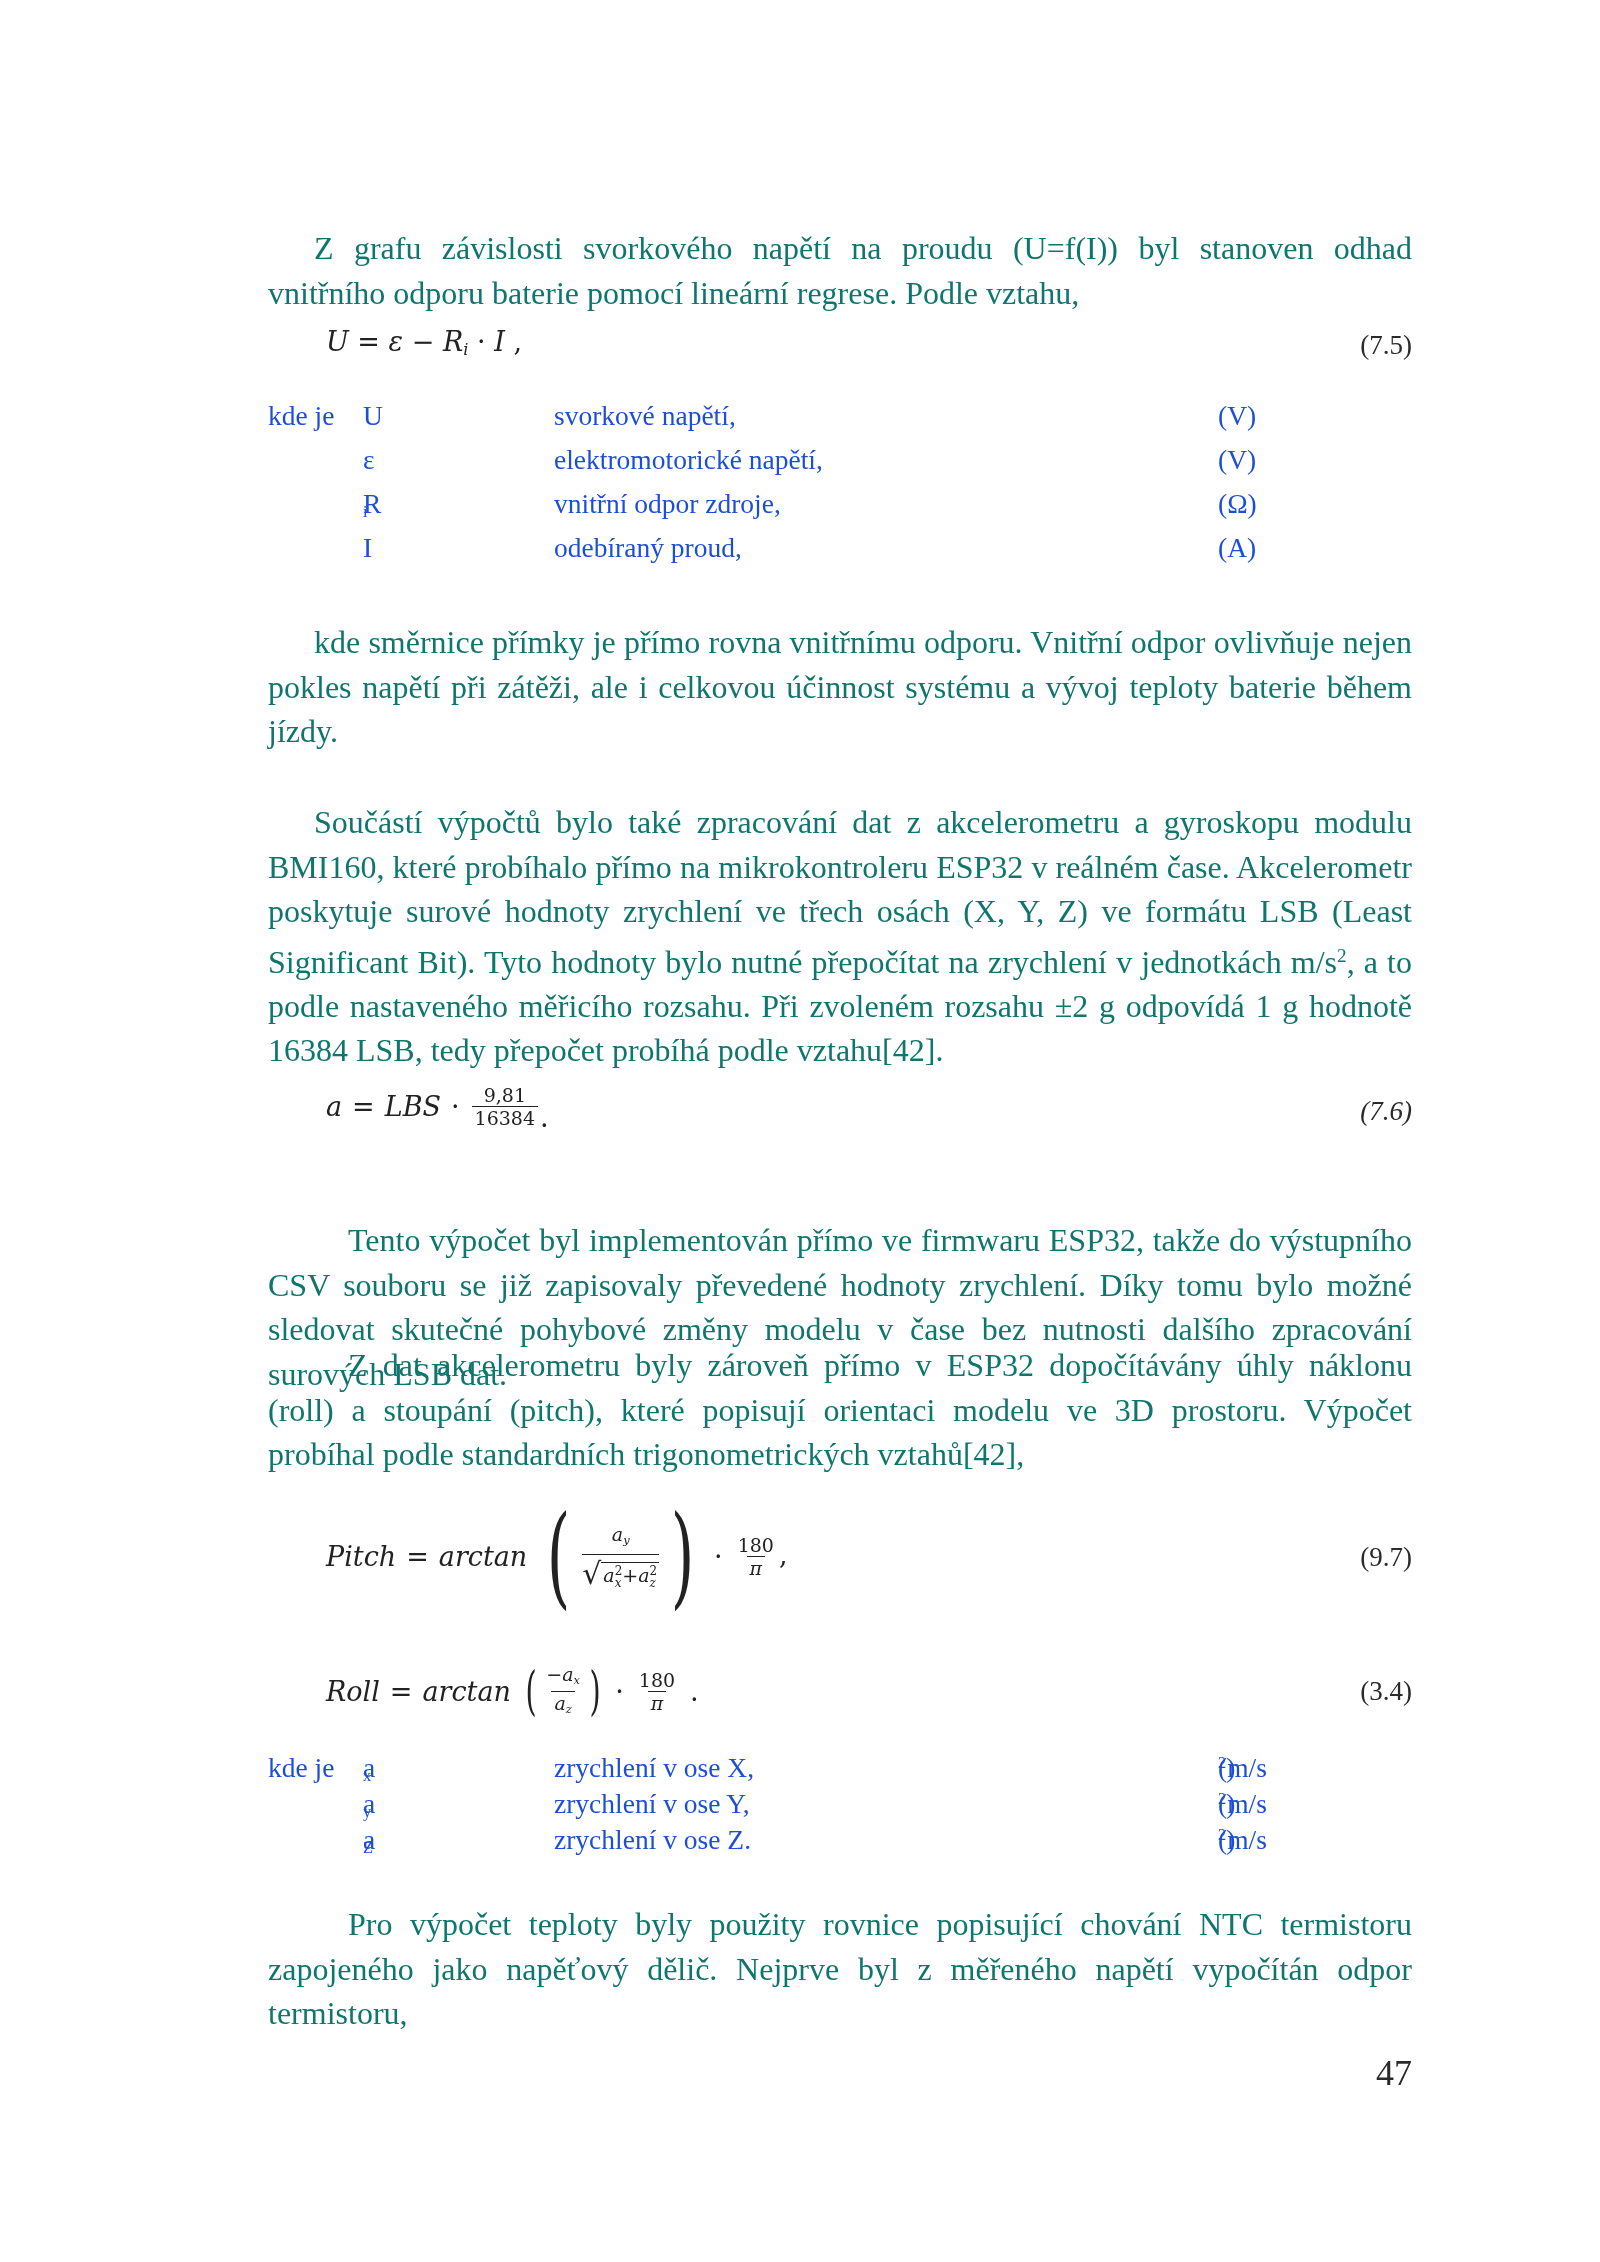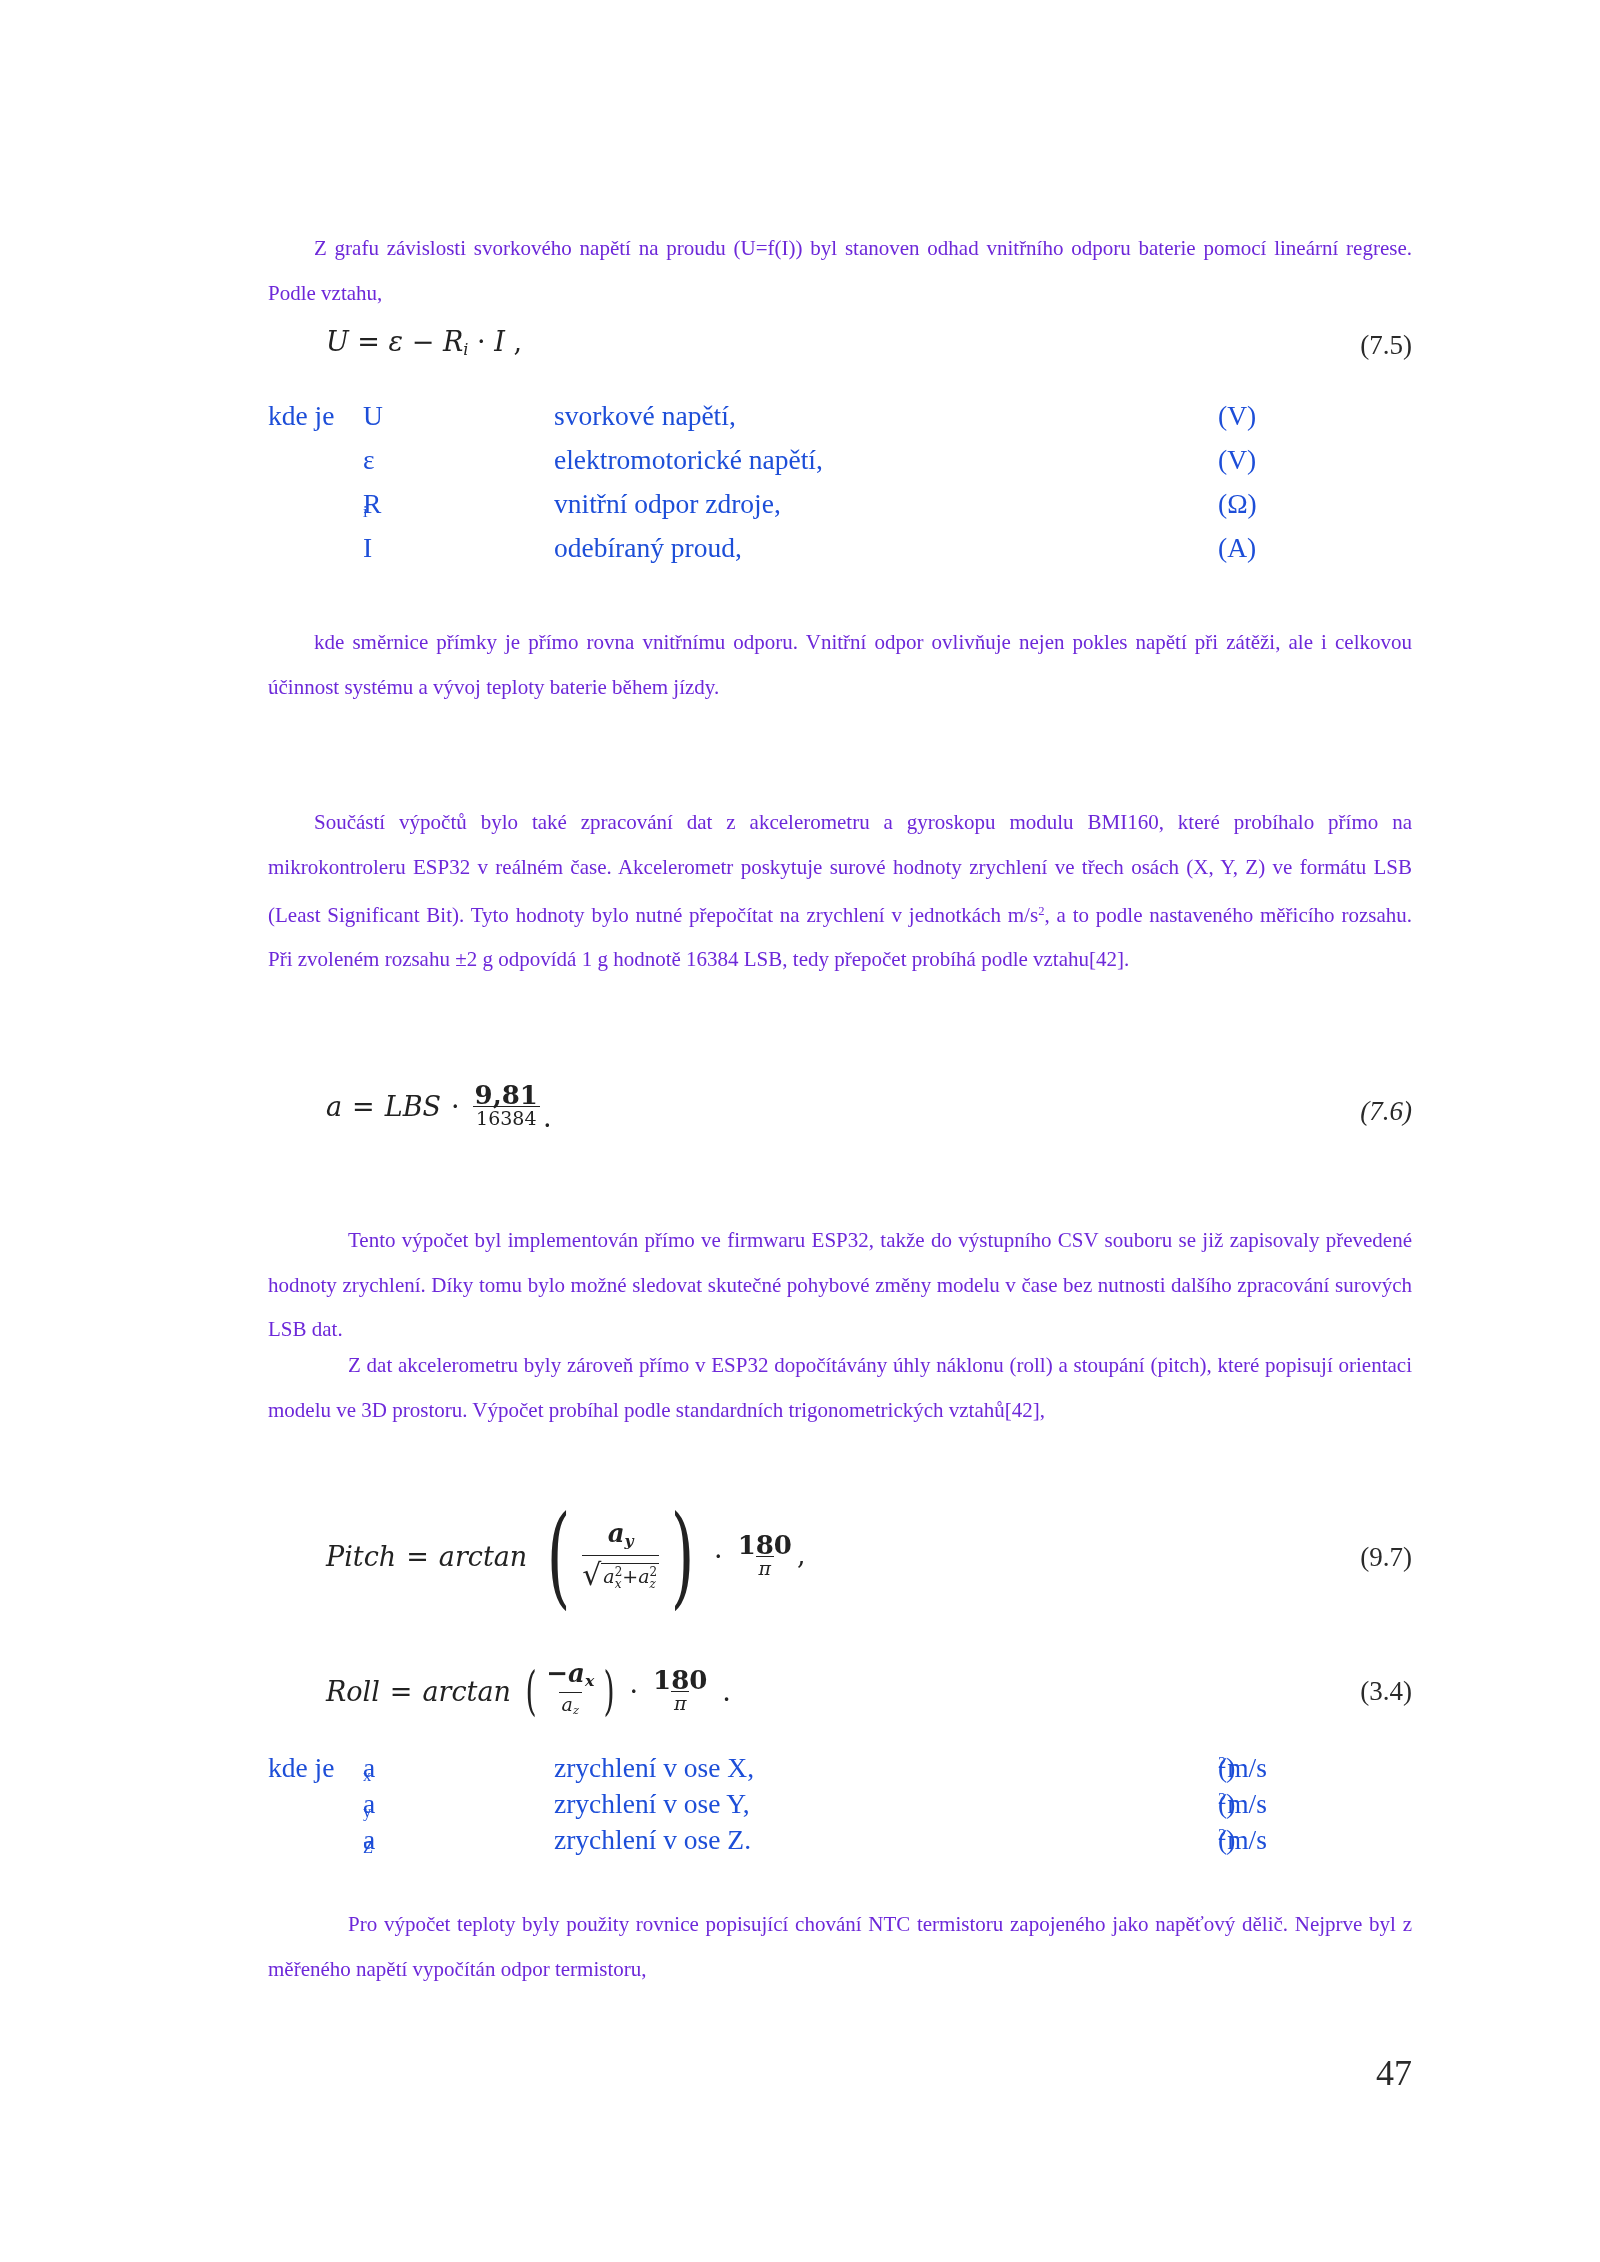--- a/index.html
+++ b/index.html
@@ -1,36 +1,36 @@
 <!DOCTYPE html>
 <html><head>
 <meta charset="utf-8">
 <style>
   html, body { margin: 0; padding: 0; background: #ffffff; }
   body { width: 1600px; height: 2262px; position: relative; overflow: hidden;
          font-family: "Liberation Serif", serif; color: #222222; }
   .abs { position: absolute; }
-  .para { position: absolute; left: 268px; width: 1144px; font-size: 21px; line-height: 44.5px;
-          text-align: justify; text-align-last: left; color: #6d28d9; }
+  .para { position: absolute; left: 268px; width: 1144px; font-size: 32px; line-height: 44.5px;
+          text-align: justify; text-align-last: left; color: #0f766e; }
   .para .ind1 { display: inline-block; width: 46px; }
   .para .ind2 { display: inline-block; width: 80px; }
   .math { font-family: "DejaVu Serif", serif; font-style: italic; font-size: 27px; color: #222; }
   .math .up { font-style: normal; }
   .eqnum { position: absolute; right: 188px; font-size: 27px; color: #2a2a2a; }
   .sym-table { position: absolute; left: 268px; width: 1000px; font-size: 27.5px; color: #1d4ed8; }
   .sym-row { position: relative; height: 44px; }
   .sym-row span { position: absolute; top: 0; }
   .c-kde { left: 0; }
   .c-sym { left: 95px; }
   .c-desc { left: 286px; }
   .c-unit { left: 950px; }
   sub.s { font-size: 60%; vertical-align: -0.25em; }
   sup.s { font-size: 60%; vertical-align: 0.55em; }
   .frac { display: inline-flex; flex-direction: column; align-items: center; vertical-align: middle; margin: 0 2px; }
-  .frac .num { font-style: normal; font-size: 26px; padding: 0 3px; line-height: 22px; font-weight: bold; }
+  .frac .num { font-style: normal; font-size: 19px; padding: 0 3px; line-height: 22px; }
   .frac .den { font-style: normal; font-size: 19px; padding: 0 3px; line-height: 22px; border-top: 1.5px solid #222; }
   .frac.it .num, .frac.it .den { font-style: italic; }
   .bigparen { font-style: normal; font-weight: 100; display: inline-block; vertical-align: middle; transform: scaleX(0.55); }
   .sqrt { display: inline-flex; align-items: flex-end; }
   .sqrt .rad { font-style: normal; font-size: 30px; line-height: 30px; }
   .sqrt .under { border-top: 1.5px solid #222; padding: 0 2px; line-height: 24px; }
   .pagenum { position: absolute; left: 1376px; top: 2052px; font-size: 36px; color: #2a2a2a; }
 </style>
 </head>
 <body>

